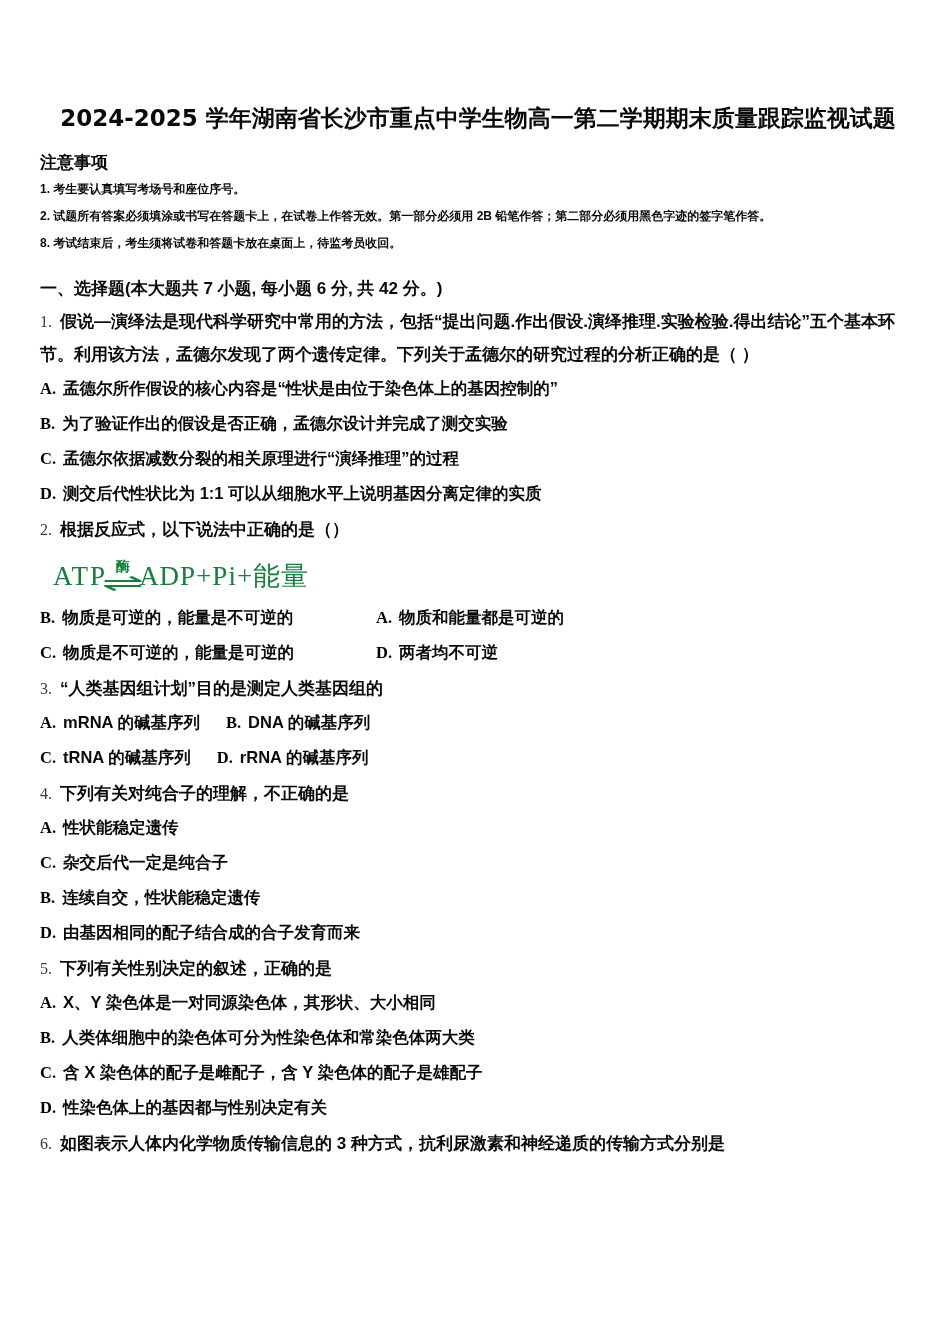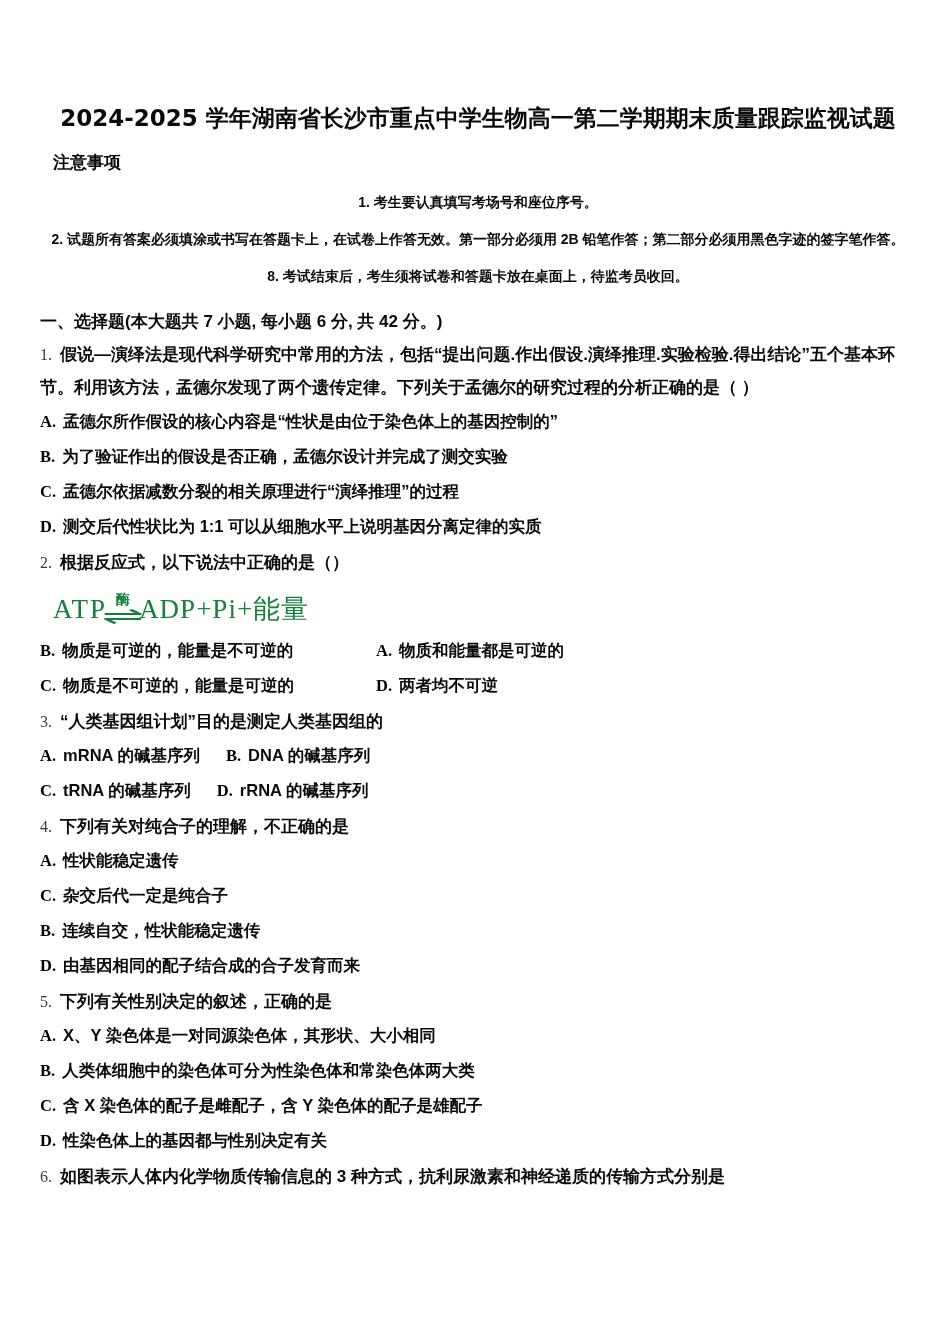--- a/index.html
+++ b/index.html
@@ -13,22 +13,22 @@
     color:#0a0a0a;
     font-family:"Liberation Sans",sans-serif;
     overflow:hidden;
   }
   .title{
     margin:0 0 16px 0;
     font-size:23px;line-height:30px;
     font-weight:700;text-align:center;
     font-family:"DejaVu Sans",sans-serif;
   }
-  .notice-head{margin:13px;font-size:17px;line-height:27px;font-weight:700;}
-  .notice-line{margin:10px;font-size:14px;line-height:27px;font-weight:600;text-align:center;}
+  .notice-head{margin:0;font-size:17px;line-height:27px;font-weight:700;}
+  .notice-line{margin:0;font-size:12px;line-height:27px;font-weight:600;}
   .section-head{margin:18px 0 0 0;font-size:17px;line-height:28px;font-weight:700;}
   .question{margin:0;}
   .stem{margin:2px 0 0 0;font-size:17px;line-height:33px;font-weight:600;}
   .qnum{
     font-family:"Liberation Serif",serif;
     font-weight:400;color:#3a3a3a;
     font-size:16px;margin-right:8px;
   }
   .opt{margin:0;font-size:16.5px;line-height:35px;font-weight:600;display:block;}
   .opt-label{

